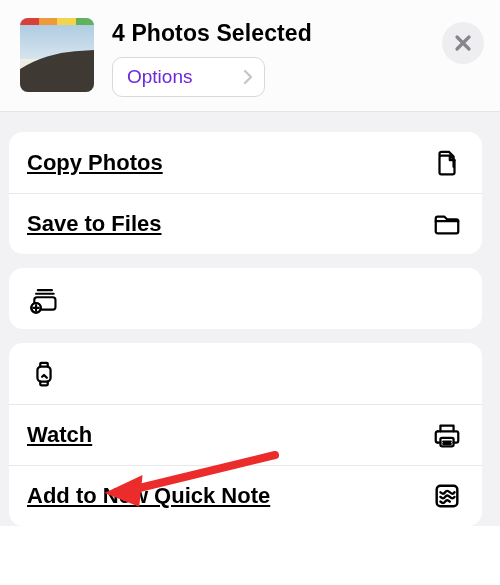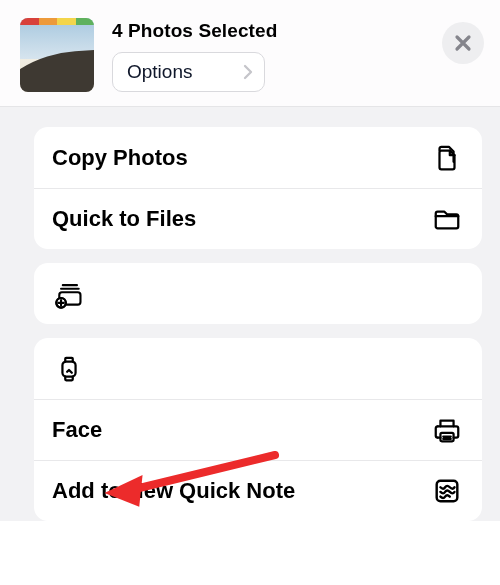--- a/index.html
+++ b/index.html
@@ -25,40 +25,40 @@
     transform:skewX(-18deg) rotate(-4deg);
   }
   .thumb .bar { position:absolute; top:0; left:0; right:0; height:7px; display:flex; }
   .thumb .bar span { flex:1; height:100%; }
   .thumb .bar span.r { background:#d8413b; }
   .thumb .bar span.o { background:#ed9a3a; }
   .thumb .bar span.y { background:#f3d54b; }
   .thumb .bar span.g { background:#5fb15d; }
 
   .header-mid { flex:1 1 auto; }
-  .header-title { font-size:19px; font-weight:700; letter-spacing:0.1px; padding-top:2px; }
+  .header-title { font-size:23px; font-weight:700; letter-spacing:0.1px; padding-top:2px; }
   .options-btn {
     display:inline-flex; align-items:center; margin-top:10px;
     border:1px solid #d9d9dd; background:#fff; border-radius:10px;
-    padding:8px 10px 8px 14px; font-size:19px; color:#0f172a; font-weight:500;
+    padding:8px 10px 8px 14px; font-size:19px; color:#6d28d9; font-weight:500;
     cursor:pointer;
     gap:48px;
   }
   .options-btn .chev { margin-left:2px; color:#c5c5ca; display:flex; align-items:center; }
   .options-btn .chev svg { width:12px; height:16px; }
 
   .close-btn {
     width:42px; height:42px; border-radius:21px; background:#eeeef0;
     display:flex; align-items:center; justify-content:center; flex:0 0 auto;
     color:#85858c; cursor:pointer; margin-top:4px;
   }
   .close-btn svg { width:18px; height:18px; stroke:#85858c; stroke-width:3.2; stroke-linecap:round; }
 
   
-  .body-area { background:#f2f2f4; padding:20px 18px 0 34px; }
+  .body-area { background:#f2f2f4; padding:20px 18px 0 9px;text-decoration:underline; }
   .group { background:#fff; border-radius:14px; overflow:hidden; margin-bottom:14px; }
   .row {
     display:flex; align-items:center; padding:0 18px; height:61px;
     cursor:pointer;
   }
   .row + .row { border-top:1px solid #e8e8ea; }
   .row-label { flex:1 1 auto; font-size:22px; font-weight:700; color:#000; }
   .row-icon { flex:0 0 auto; color:#000; display:flex; align-items:center; justify-content:center; width:34px; height:34px; }
   .row-icon svg { width:30px; height:30px; }
 
@@ -108,21 +108,21 @@
       <div class="row-label">Copy Photos</div>
       <div class="row-icon">
         <svg viewBox="0 0 32 32" fill="none" stroke="#000" stroke-width="2.4" stroke-linejoin="round" stroke-linecap="round">
           <path d="M10 8 h9 l5 5 v13 a2 2 0 0 1 -2 2 H10 a2 2 0 0 1 -2 -2 V10 a2 2 0 0 1 2 -2 z"></path>
           <path d="M19 8 v5 h5"></path>
           <path d="M8 8 V6 a2 2 0 0 1 2 -2 h8 l5 5 v11"></path>
         </svg>
       </div>
     </div>
     <div class="row">
-      <div class="row-label">Quick to Files</div>
+      <div class="row-label">Save to Files</div>
       <div class="row-icon">
         <svg viewBox="0 0 32 32" fill="none" stroke="#000" stroke-width="2.4" stroke-linejoin="round" stroke-linecap="round">
           <path d="M4 10 a2 2 0 0 1 2 -2 h7 l3 3 h10 a2 2 0 0 1 2 2 v11 a2 2 0 0 1 -2 2 H6 a2 2 0 0 1 -2 -2 z"></path>
           <path d="M4 13 h24"></path>
         </svg>
       </div>
     </div>
   </div>
 
   <div class="group">
@@ -145,21 +145,21 @@
       <div class="row-icon">
         <svg viewBox="0 0 32 32" fill="none" stroke="#000" stroke-width="2.4" stroke-linejoin="round" stroke-linecap="round">
           <rect x="9" y="8" width="14" height="16" rx="4"></rect>
           <path d="M12 8 v-3 a1 1 0 0 1 1 -1 h6 a1 1 0 0 1 1 1 v3"></path>
           <path d="M12 24 v3 a1 1 0 0 0 1 1 h6 a1 1 0 0 0 1 -1 v-3"></path>
           <path d="M14 19 l2 -2 l3 3"></path>
         </svg>
       </div>
     </div>
     <div class="row">
-      <div class="row-label">Face</div>
+      <div class="row-label">Watch</div>
       <div class="row-icon">
         <svg viewBox="0 0 32 32" fill="none" stroke="#000" stroke-width="2.4" stroke-linejoin="round" stroke-linecap="round">
           <path d="M9 12 V6 h14 v6"></path>
           <path d="M6 12 h20 a2 2 0 0 1 2 2 v8 a2 2 0 0 1 -2 2 h-3"></path>
           <path d="M6 24 h3"></path>
           <path d="M6 12 a2 2 0 0 0 -2 2 v8 a2 2 0 0 0 2 2"></path>
           <rect x="9" y="19" width="14" height="9" rx="1.5"></rect>
           <path d="M12 23 h8 M12 25.5 h8"></path>
         </svg>
       </div>

